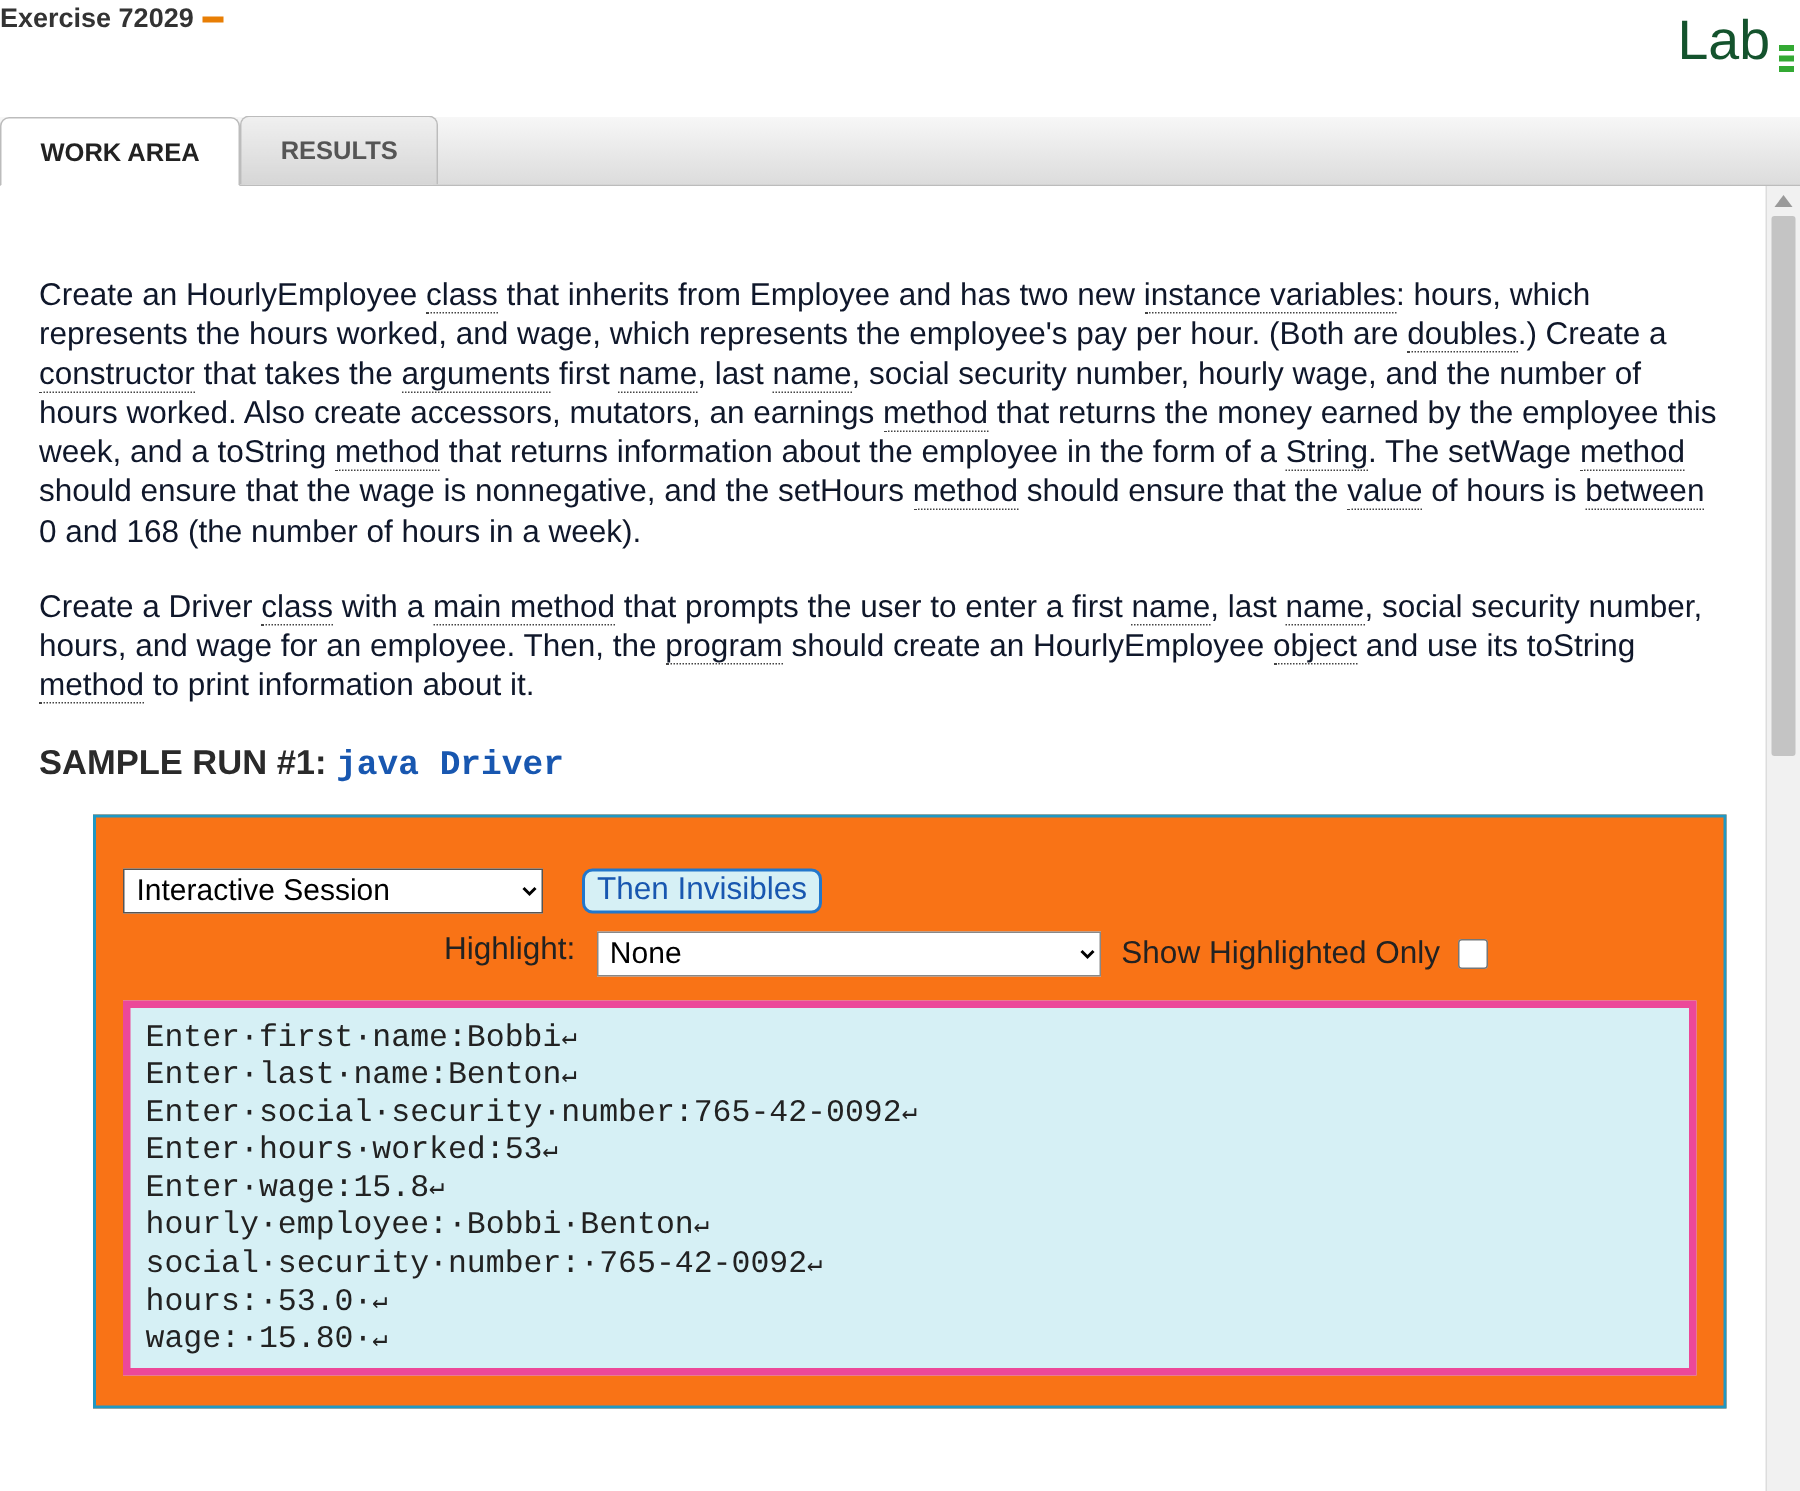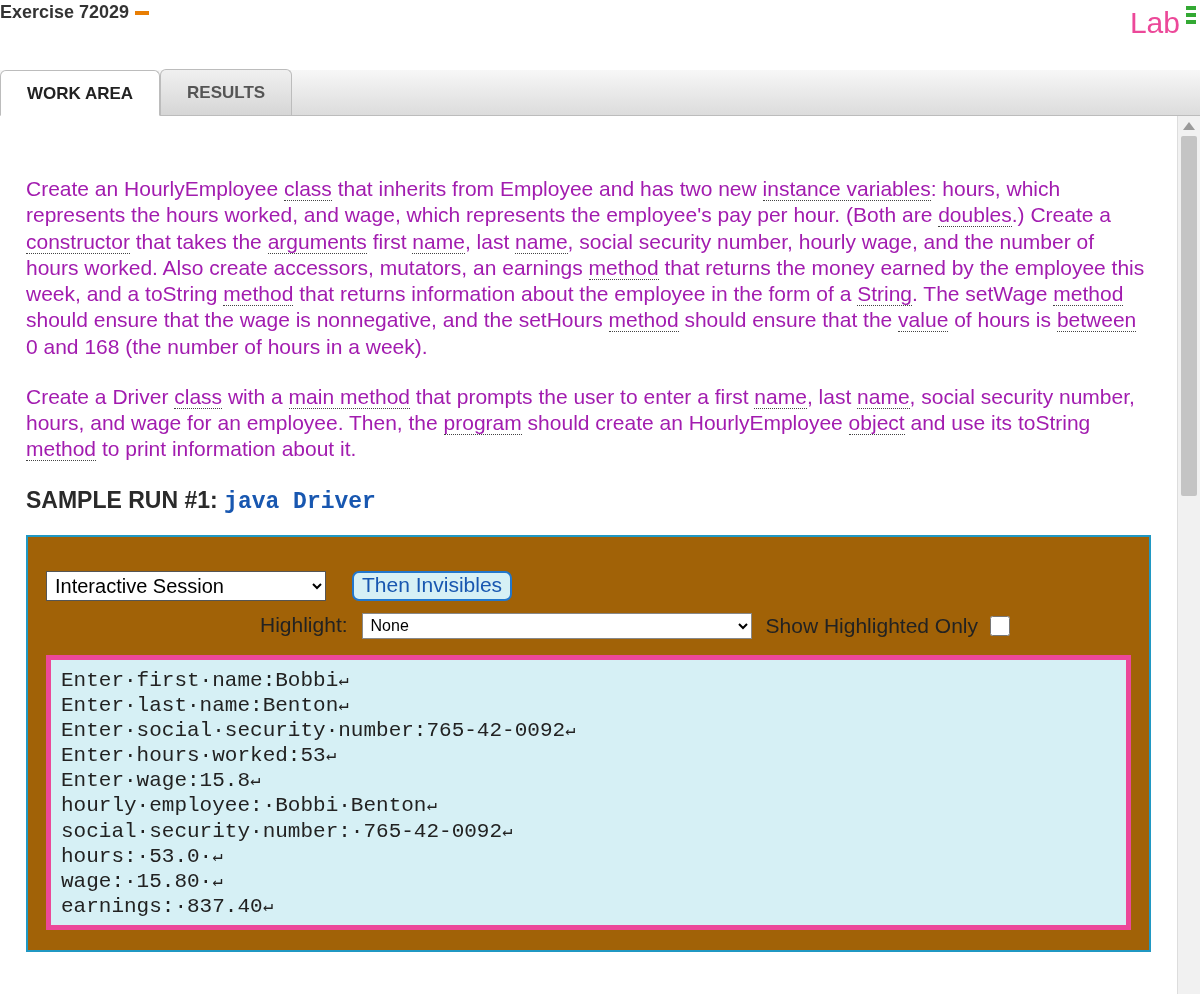--- a/index.html
+++ b/index.html
@@ -26,24 +26,24 @@
     gap: 6px;
   }
   .dash-icon {
     display: inline-block;
     width: 14px;
     height: 4px;
     background: #e87e04;
   }
   .lab-wrap {
     display: flex;
-    align-items: flex-start;
+    align-items: flex-end;
     gap: 6px;
-    font-size: 30px;
-    color: #ec4899;
+    font-size: 37px;
+    color: #14532d;
     padding-top: 6px;
   }
   .hamburger {
     display: flex;
     flex-direction: column;
     gap: 3px;
   }
   .hamburger span {
     display: block;
     width: 10px;
@@ -113,40 +113,41 @@
     top: 20px;
     left: 3px;
     width: 16px;
     height: 360px;
     background: #c4c4c4;
     border-radius: 2px;
   }
   .instructions {
     font-size: 21px;
     line-height: 1.25;
-    color: #a21caf;
+    color: #0f172a;
   }
   .instructions p { margin: 0 0 24px 0; }
   .dotted {
     border-bottom: 1px dotted #444;
   }
   .sample-run-title {
     font-size: 23px;
     font-weight: bold;
     margin: 14px 0 20px 0;
   }
   .sample-run-title .mono {
     font-family: "Courier New", monospace;
     color: #1857b0;
     font-weight: bold;
   }
   .session-panel {
     border: 2px solid #2098c3;
-    background: #a16207;
+    background: #f97316;
     padding: 34px 0 0 0;
+    margin-left: 36px;
   }
   .controls-row1 {
     display: flex;
     align-items: center;
     gap: 26px;
     padding: 0 18px 12px 18px;
   }
   .controls-row2 {
     display: flex;
     gap: 14px;
@@ -155,26 +156,26 @@
   }
   select.session-select {
     font-size: 20px;
     padding: 2px 4px;
     font-family: inherit;
     background: #fff;
     border: 1px solid #555;
     width: 280px;
   }
   select.highlight-select {
-    font-size: 16px;
+    font-size: 20px;
     padding: 2px 4px;
     font-family: inherit;
     background: #fff;
     border: 1px solid #888;
-    width: 390px;
+    width: 336px;
   }
   .hide-inv-btn {
     font-size: 21px;
     color: #1857b0;
     border: 2px solid #2277cc;
     border-radius: 7px;
     background: #d6f0f5;
     padding: 0px 8px 2px 8px;
     cursor: pointer;
     font-family: inherit;
@@ -269,21 +270,20 @@
       <div class="terminal" id="terminal">
           <div class="line">Enter·first·name:Bobbi<span class="ret">↵</span></div>
           <div class="line">Enter·last·name:Benton<span class="ret">↵</span></div>
           <div class="line">Enter·social·security·number:765-42-0092<span class="ret">↵</span></div>
           <div class="line">Enter·hours·worked:53<span class="ret">↵</span></div>
           <div class="line">Enter·wage:15.8<span class="ret">↵</span></div>
           <div class="line">hourly·employee:·Bobbi·Benton<span class="ret">↵</span></div>
           <div class="line">social·security·number:·765-42-0092<span class="ret">↵</span></div>
           <div class="line">hours:·53.0·<span class="ret">↵</span></div>
           <div class="line">wage:·15.80·<span class="ret">↵</span></div>
-          <div class="line">earnings:·837.40<span class="ret">↵</span></div>
         </div>
       <div class="spacer-below"></div>
     </div>
 
   </div>
 
   <div class="scroll-col">
     <div class="scroll-up"></div>
     <div class="scroll-thumb"></div>
   </div>

